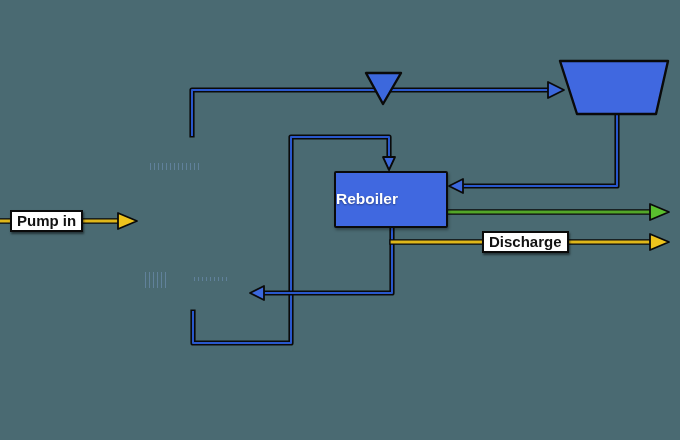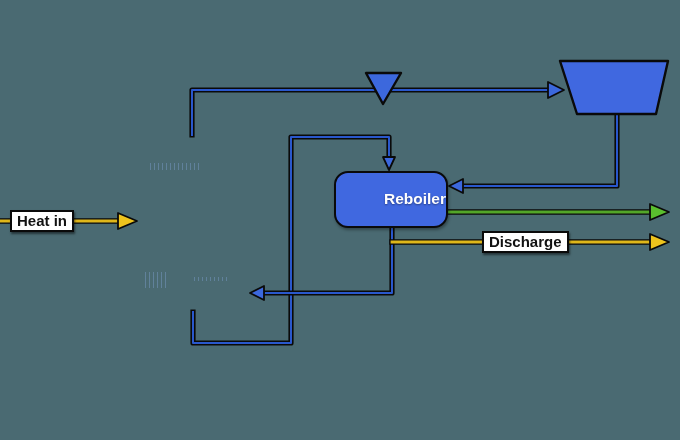--- a/index.html
+++ b/index.html
@@ -17,21 +17,21 @@
   .ln-core{fill:none;stroke:var(--line-core);stroke-width:2;stroke-linejoin:round;stroke-linecap:square;}
   .yl-out,.gr-out{fill:none;stroke:var(--line-outline);stroke-width:5.4;stroke-linecap:square;}
   .yl-core{fill:none;stroke:var(--feed-line);stroke-width:2.8;stroke-linecap:square;}
   .gr-core{fill:none;stroke:var(--product-line);stroke-width:2.8;stroke-linecap:square;}
   .arrow-blue{fill:var(--arrow-blue);stroke:var(--line-outline);stroke-width:1.8;stroke-linejoin:round;}
   .arrow-gold{fill:var(--feed-arrow);stroke:var(--line-outline);stroke-width:1.8;stroke-linejoin:round;}
   .arrow-green{fill:var(--product-arrow);stroke:var(--line-outline);stroke-width:1.8;stroke-linejoin:round;}
   .node-poly{fill:var(--node-fill);stroke:var(--node-border);stroke-width:2.4;stroke-linejoin:round;}
   .flow-triangle{fill:var(--arrow-blue);stroke:var(--node-border);stroke-width:2.4;stroke-linejoin:round;}
   .node-box{position:absolute;z-index:2;box-sizing:border-box;background:var(--node-fill);
-    border:2px solid var(--node-border);border-radius:14px;display:flex;align-items:center;justify-content:flex-end;
+    border:2px solid var(--node-border);border-radius:2px;display:flex;align-items:center;justify-content:flex-start;
     box-shadow:1px 2px 3px rgba(0,0,0,.35);}
   .node-label{color:var(--node-text);font-weight:bold;font-size:15.5px;line-height:1.22;text-align:center;
     text-shadow:0 1px 2px rgba(0,0,0,.4);}
   .hp-label-wrap{position:absolute;z-index:2;display:flex;align-items:center;justify-content:center;}
   .stream-label{position:absolute;z-index:3;box-sizing:border-box;background:var(--label-bg);
     border:2px solid var(--node-border);color:var(--label-text);font-weight:bold;font-size:15px;line-height:18px;
     padding:0 5px;box-shadow:1px 2px 2px rgba(0,0,0,.5);white-space:nowrap;}
   .faint-artifact{position:absolute;z-index:2;opacity:.45;
     background:repeating-linear-gradient(90deg,rgba(150,185,255,.65) 0 1px,transparent 1px 4px);}
 </style>
@@ -79,16 +79,16 @@
 
   <div class="node-box" style="left:334px;top:171px;width:114px;height:57px;">
     <div class="node-label">Reboiler</div>
   </div>
 
 
   <div class="faint-artifact" style="left:150px;top:163px;width:52px;height:7px;"></div>
   <div class="faint-artifact" style="left:145px;top:272px;width:22px;height:16px;"></div>
   <div class="faint-artifact" style="left:194px;top:277px;width:36px;height:4px;"></div>
 
-  <div class="stream-label" style="left:10px;top:210px;height:22px;">Heat in</div>
+  <div class="stream-label" style="left:10px;top:210px;height:22px;">Pump in</div>
   <div class="stream-label" style="left:482px;top:231px;height:22px;">Discharge</div>
 
 </div>
 
 </body></html>

